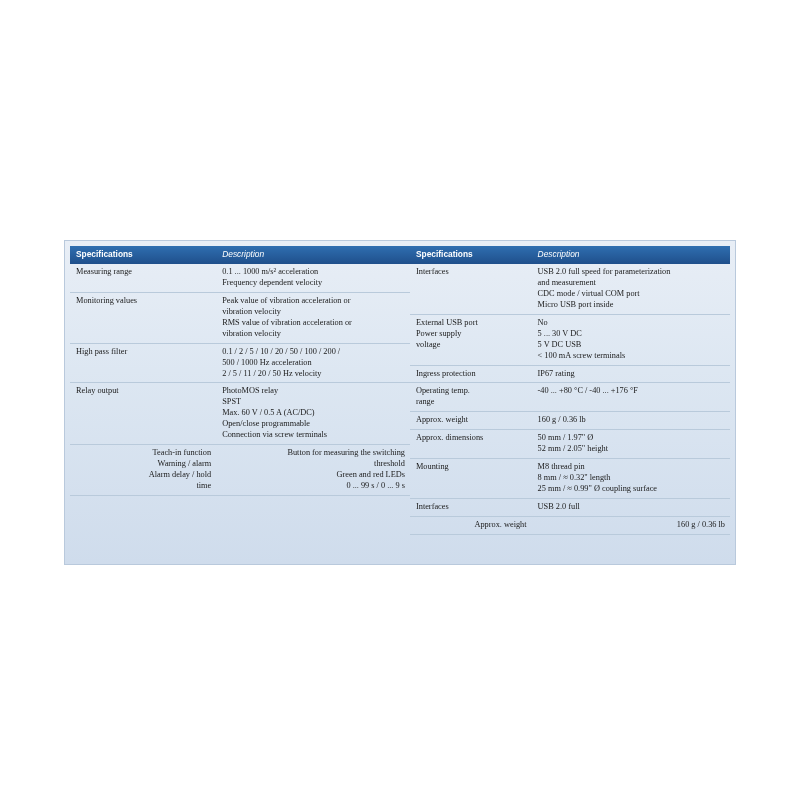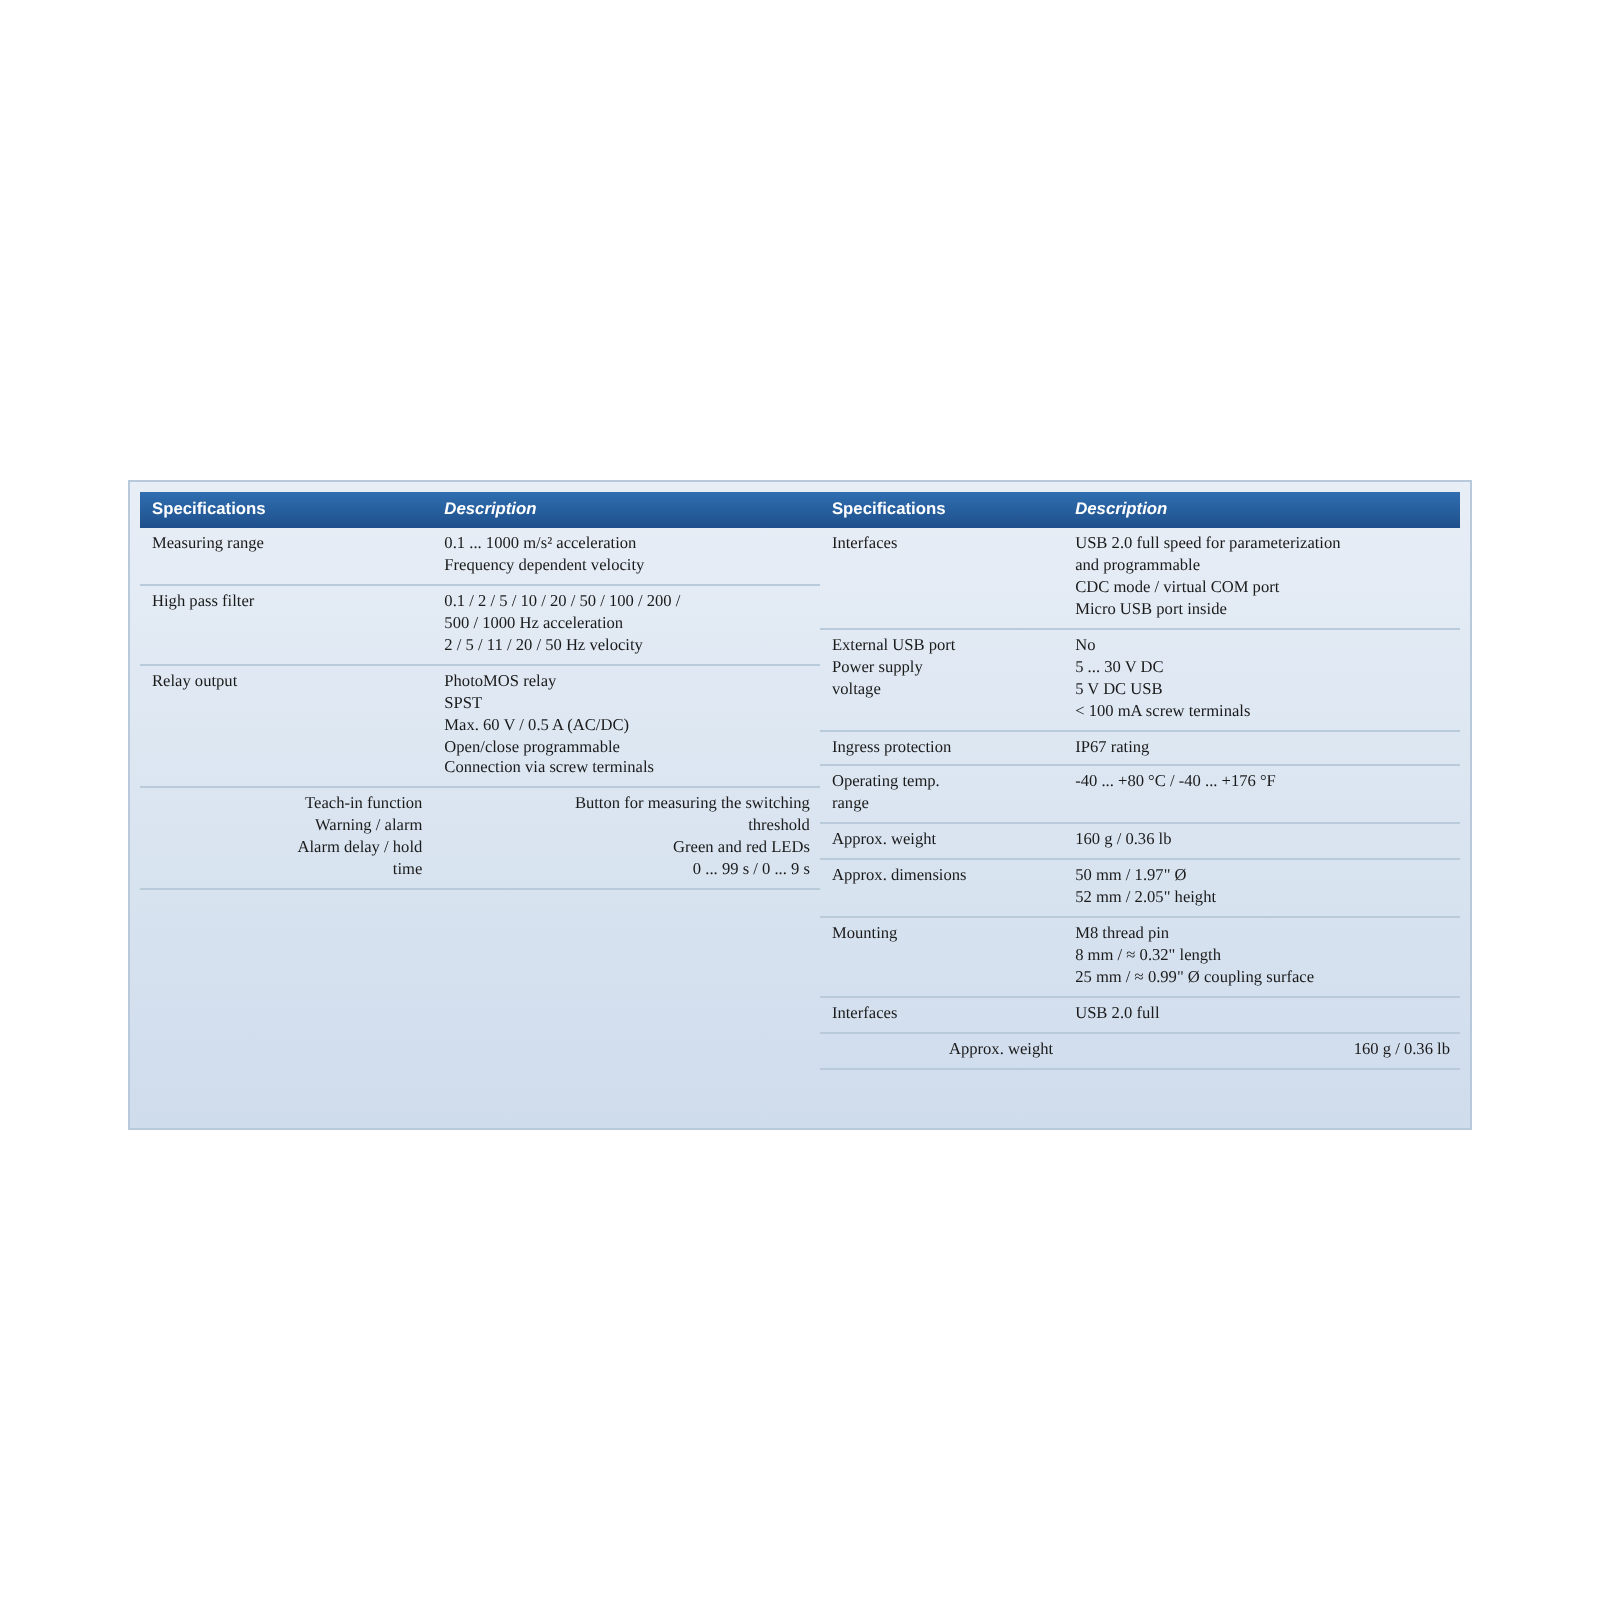--- a/index.html
+++ b/index.html
@@ -62,21 +62,21 @@
     font-weight: bold;
     text-align: left;
     padding: 3px 5px 3px 6px;
     border: none;
     height: 12px;
     line-height: 1.15;
   }
 
   table.spec th.desc-head {
     font-style: italic;
-    font-weight: bold;
+    font-weight: normal;
   }
 
   table.spec td {
     vertical-align: top;
     padding: 3px 5px 3px 6px;
     line-height: 1.32;
     border-bottom: 1px solid #b9cadb;
     background: transparent;
   }
 
@@ -118,20 +118,31 @@
                 <td>
                   <span class="cell-line">Measuring range</span>
                 </td>
                 <td>
                   <span class="cell-line">0.1 ... 1000 m/s² acceleration</span>
                   <span class="cell-line">Frequency dependent velocity</span>
                 </td>
               </tr>
               <tr>
                 <td>
+                  <span class="cell-line">Monitoring values</span>
+                </td>
+                <td>
+                  <span class="cell-line">Peak value of vibration acceleration or</span>
+                  <span class="cell-line">vibration velocity</span>
+                  <span class="cell-line">RMS value of vibration acceleration or</span>
+                  <span class="cell-line">vibration velocity</span>
+                </td>
+              </tr>
+              <tr>
+                <td>
                   <span class="cell-line">High pass filter</span>
                 </td>
                 <td>
                   <span class="cell-line">0.1 / 2 / 5 / 10 / 20 / 50 / 100 / 200 /</span>
                   <span class="cell-line">500 / 1000 Hz acceleration</span>
                   <span class="cell-line">2 / 5 / 11 / 20 / 50 Hz velocity</span>
                 </td>
               </tr>
               <tr>
                 <td>
@@ -175,21 +186,21 @@
               <th class="desc-head">Description</th>
             </tr>
           </thead>
           <tbody>
               <tr>
                 <td>
                   <span class="cell-line">Interfaces</span>
                 </td>
                 <td>
                   <span class="cell-line">USB 2.0 full speed for parameterization</span>
-                  <span class="cell-line">and programmable</span>
+                  <span class="cell-line">and measurement</span>
                   <span class="cell-line">CDC mode / virtual COM port</span>
                   <span class="cell-line">Micro USB port inside</span>
                 </td>
               </tr>
               <tr>
                 <td>
                   <span class="cell-line">External USB port</span>
                   <span class="cell-line">Power supply</span>
                   <span class="cell-line">voltage</span>
                 </td>

